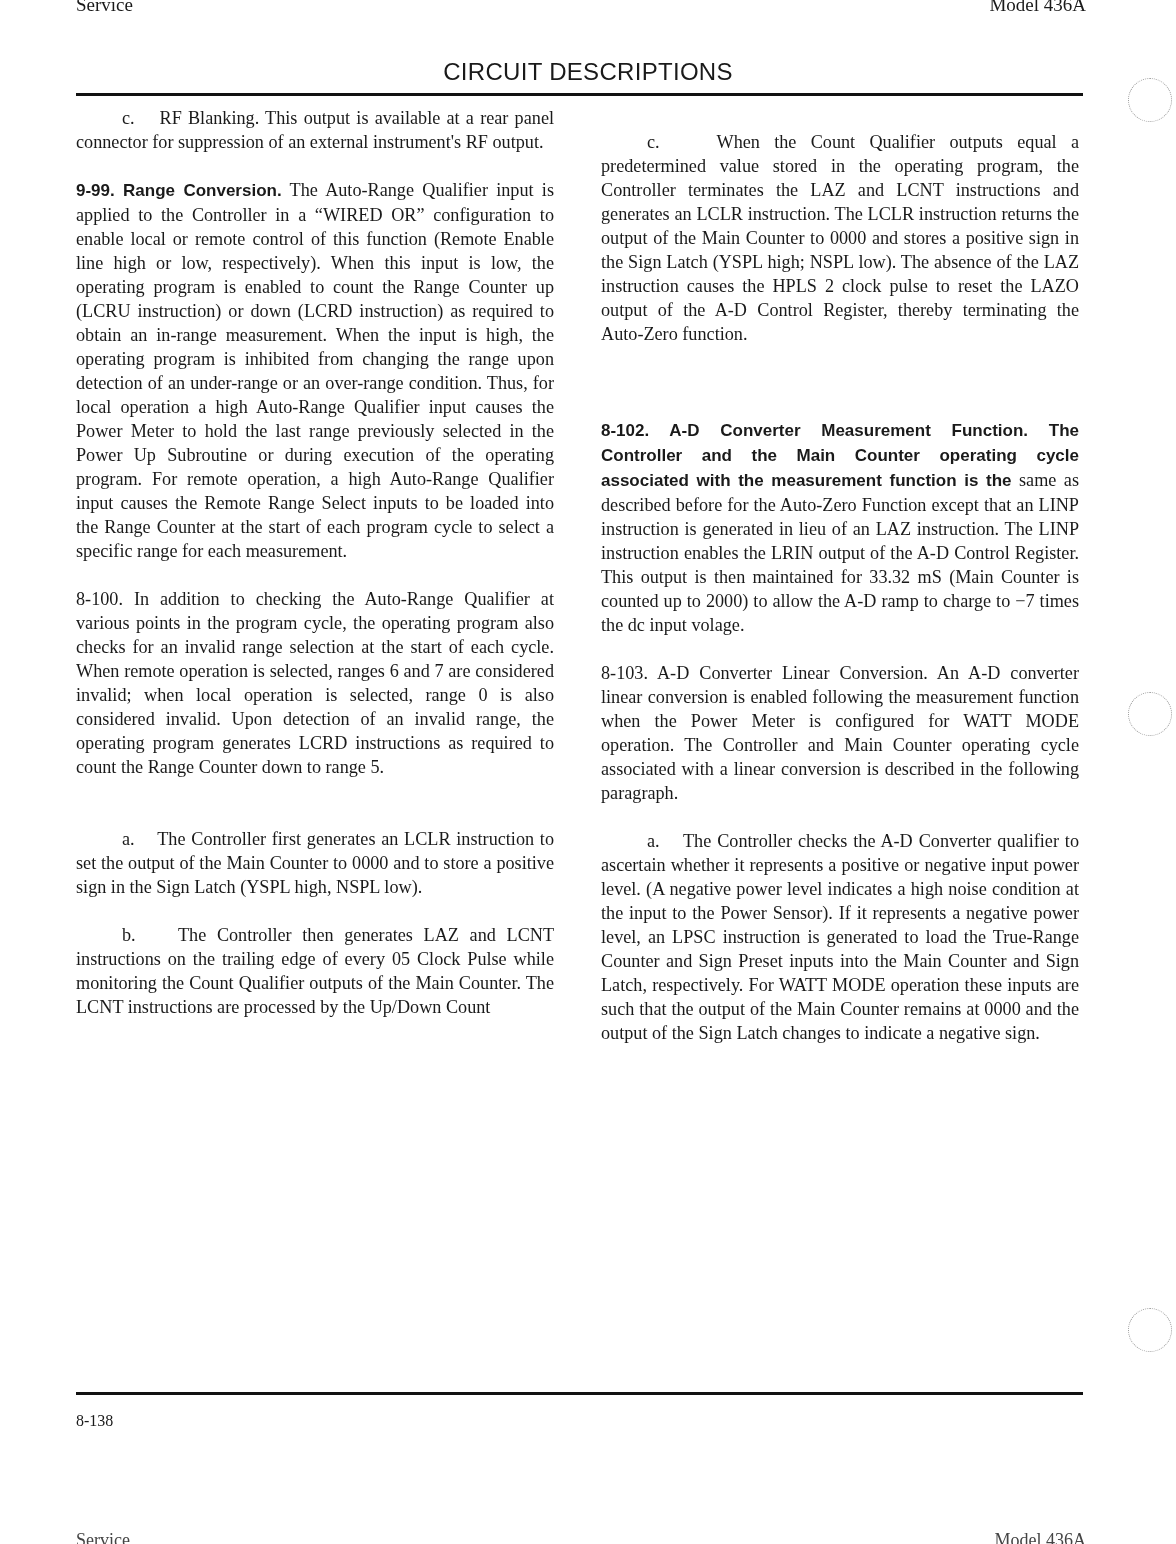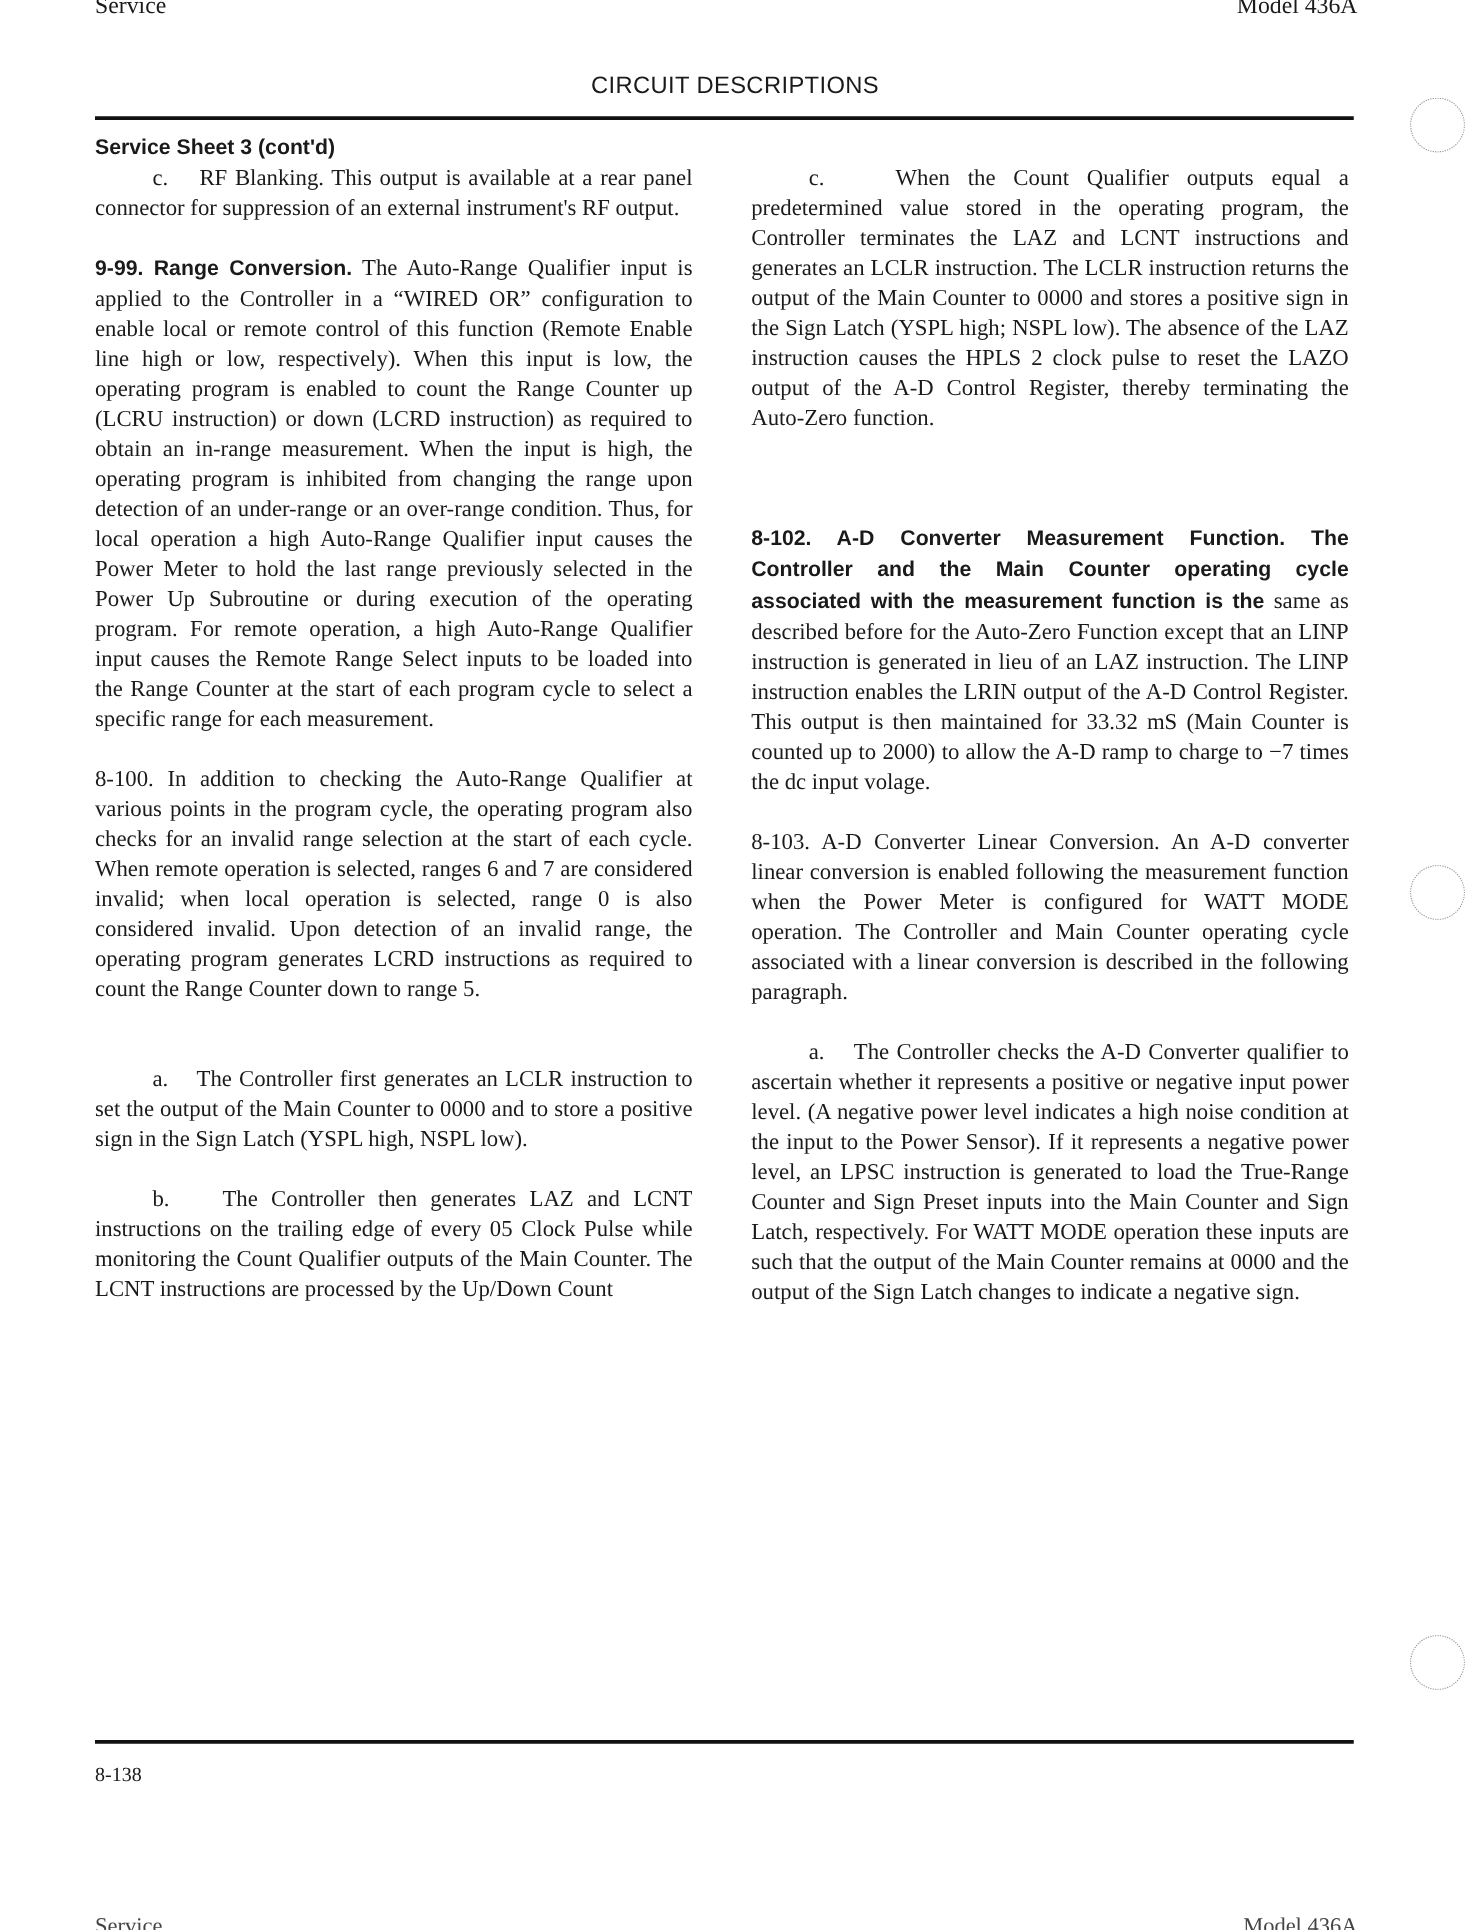--- a/index.html
+++ b/index.html
@@ -1,21 +1,21 @@
 <!DOCTYPE html>
 <html><head>
 <meta charset="utf-8">
 <style>
   html, body { margin: 0; padding: 0; background: #ffffff; }
   body { width: 1176px; height: 1544px; position: relative; overflow: hidden; color: #1a1a1a; }
   .serif { font-family: "Liberation Serif", "DejaVu Serif", serif; }
   .sans { font-family: "Liberation Sans", "DejaVu Sans", sans-serif; }
   .hdr-left { position: absolute; left: 76px; top: -6px; font-size: 19px; }
   .hdr-right { position: absolute; right: 90px; top: -6px; font-size: 19px; }
-  .title { position: absolute; left: 0; width: 1176px; top: 58px; text-align: center; font-size: 19px; letter-spacing: 0.3px; }
+  .title { position: absolute; left: 0; width: 1176px; top: 58px; text-align: center; font-size: 24px; letter-spacing: 0.3px; }
   .rule { position: absolute; left: 76px; width: 1007px; height: 3px; background: #111; }
   .rule-top { top: 93px; }
   .rule-bot { top: 1392px; }
   .col { position: absolute; width: 478px; font-size: 18.2px; line-height: 24px; text-align: justify; }
   .col-left { left: 76px; top: 106px; }
   .col-right { left: 601px; top: 106px; }
   .col p { margin: 0; }
   .gap { height: 24px; }
   .indent { text-indent: 46px; }
   .bold { font-family: "Liberation Sans", "DejaVu Sans", sans-serif; font-weight: bold; font-size: 17px; }
@@ -32,21 +32,20 @@
   <div class="hdr-left serif">Service</div>
   <div class="hdr-right serif">Model 436A</div>
   <div class="title sans">CIRCUIT DESCRIPTIONS</div>
   <div class="rule rule-top"></div>
 
   <div class="punch" style="left:1128px; top:78px;"></div>
   <div class="punch" style="left:1128px; top:692px;"></div>
   <div class="punch" style="left:1128px; top:1308px;"></div>
 
   <div class="col col-left serif">
-    <p class="bold">Service Sheet 3 (cont'd)</p>
     <p class="indent">
       <span>c.</span>&nbsp;&nbsp;&nbsp;
       <span>RF Blanking. This output is available at a rear panel connector for suppression of an external instrument's RF output.</span>
     </p>
     <div class="gap"></div>
     <p>
       <span class="bold">9-99.</span>
       <span class="bold">Range Conversion.</span>
       <span>The Auto-Range Qualifier input is applied to the Controller in a “WIRED OR” configuration to enable local or remote control of this function (Remote Enable line high or low, respectively). When this input is low, the operating program is enabled to count the Range Counter up (LCRU instruction) or down (LCRD instruction) as required to obtain an in-range measurement. When the input is high, the operating program is inhibited from changing the range upon detection of an under-range or an over-range condition. Thus, for local operation a high Auto-Range Qualifier input causes the Power Meter to hold the last range previously selected in the Power Up Subroutine or during execution of the operating program. For remote operation, a high Auto-Range Qualifier input causes the Remote Range Select inputs to be loaded into the Range Counter at the start of each program cycle to select a specific range for each measurement.</span>
     </p>

